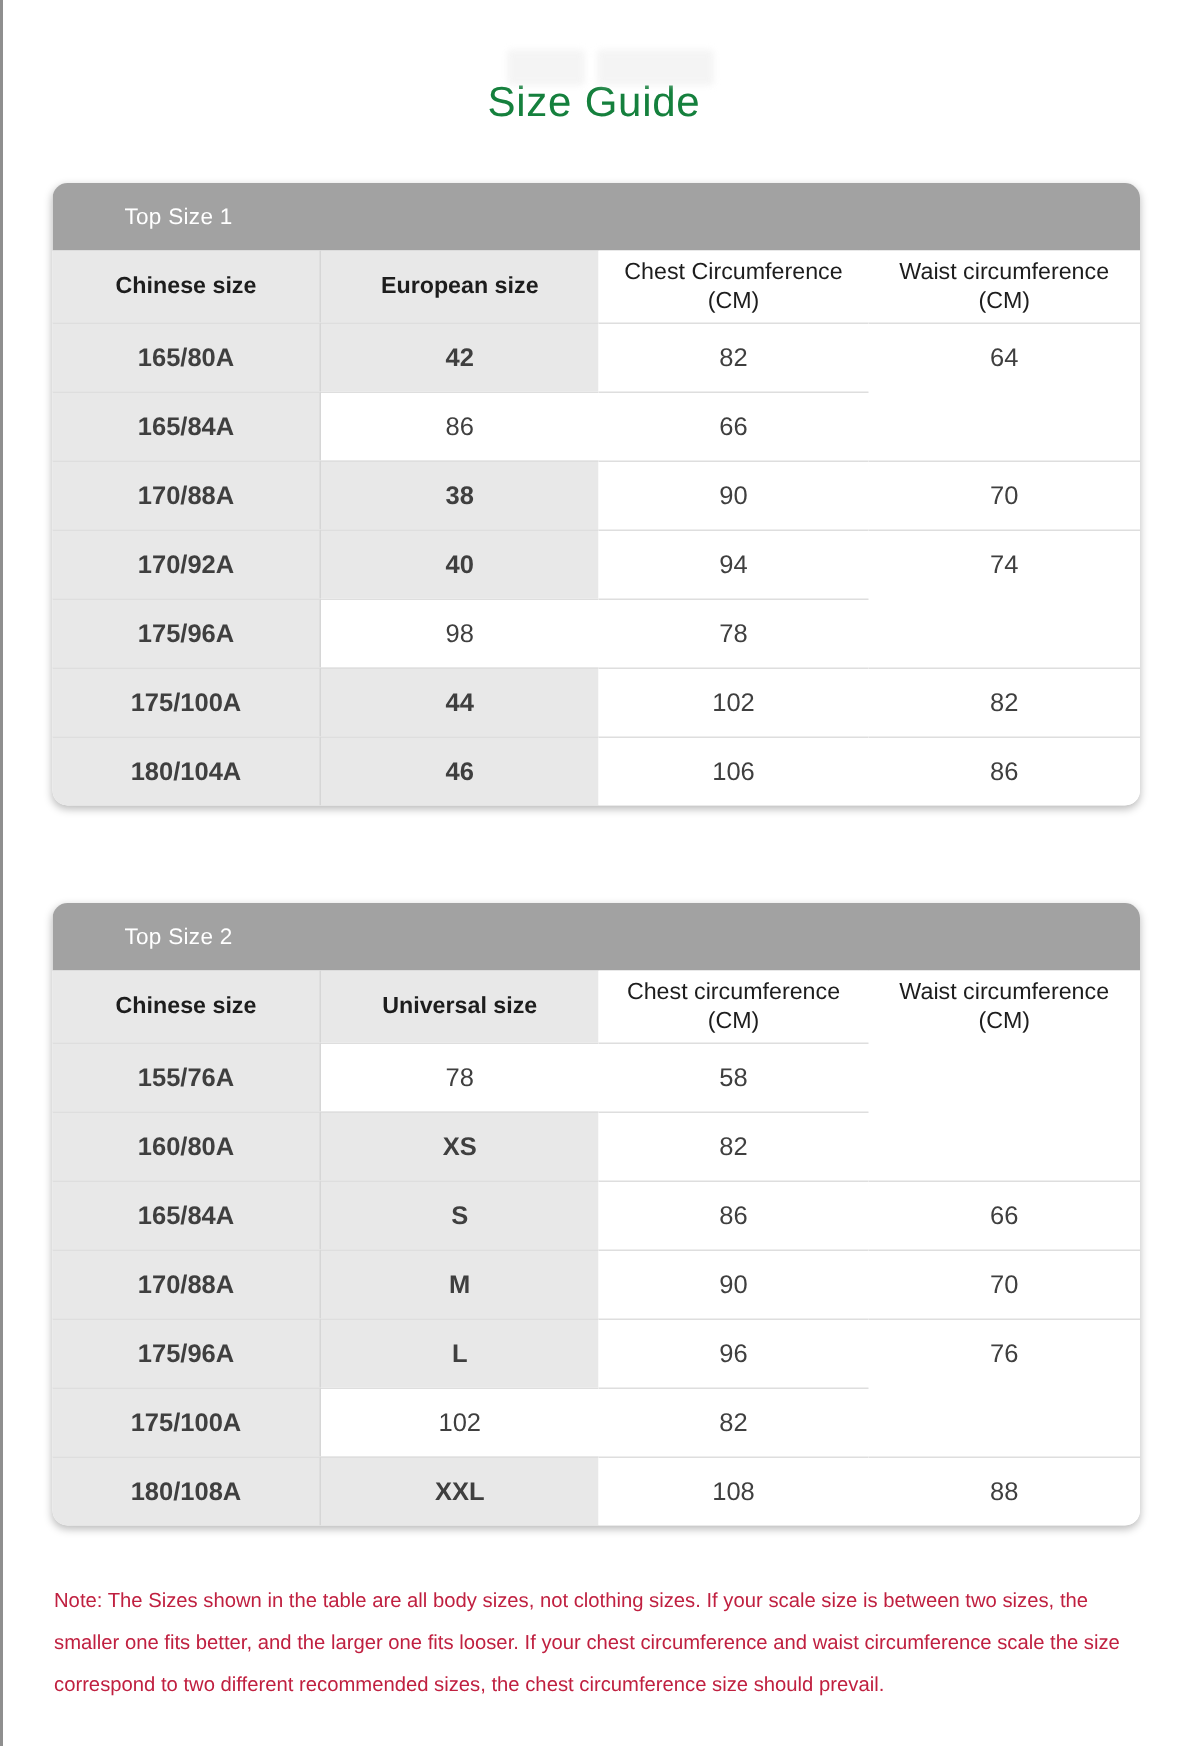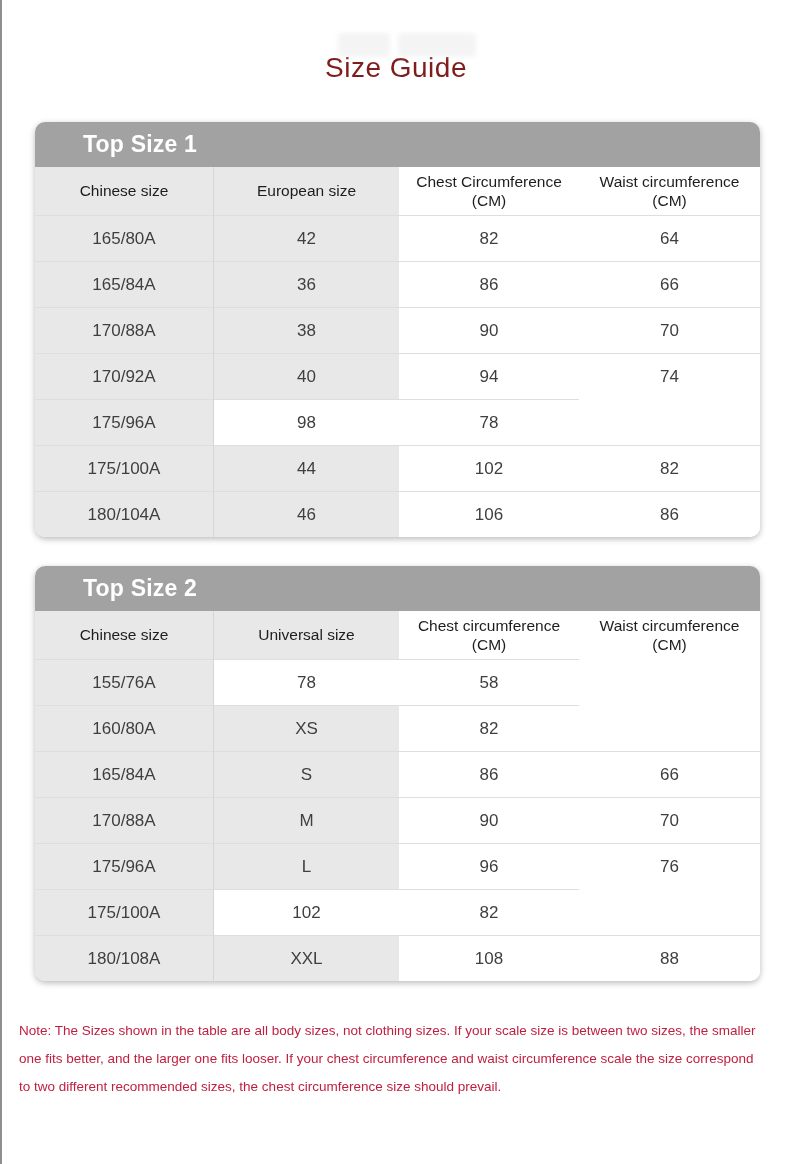--- a/index.html
+++ b/index.html
@@ -38,39 +38,39 @@
   .watermark span{
     display:block;height:24px;border-radius:3px;
     background:#ececec;
   }
   .watermark span:nth-child(1){width:52px;}
   .watermark span:nth-child(2){width:78px;}
   .page-title{
     font-size:28px;
     font-weight:500;
     letter-spacing:.5px;
-    color:#7f1d1d;
+    color:#15803d;
     margin-top:14px;
   }
   .tables{display:block;}
   .size-table{
     width:725px;
     margin:0 0 0 33px;
     border-radius:10px;
     overflow:hidden;
     box-shadow:0 2px 6px rgba(0,0,0,.28);
     background:#fff;
   }
-  .size-table + .size-table{margin-top:29px;}
+  .size-table + .size-table{margin-top:65px;}
   .table-bar{
     height:45px;
     background:var(--header-bar);
     color:#ffffff;
-    font-size:23px;
-    font-weight:700;
+    font-size:15px;
+    font-weight:400;
     display:flex;align-items:center;
     padding-left:48px;
     letter-spacing:.2px;
   }
   .grid-row{
     display:grid;
     grid-template-columns:179px 185px 180px 181px;
   }
   .head-row .cell{
     height:48px;
@@ -82,24 +82,24 @@
     height:46px;
     display:flex;flex-direction:column;
     align-items:center;justify-content:center;
     font-size:17px;
     color:var(--text-value);
     border-top:1px solid var(--row-line);
     text-align:center;
     background:#fff;
   }
   .head-row .cell{border-top:none;}
-  .cell.c0,.cell.c1{background:var(--shaded-cell);}
+  .cell.c0,.cell.c1{background:var(--shaded-cell);font-weight:bold;}
   .cell.c0{border-right:1px solid var(--cell-divider);}
   .note{
-    margin:36px 33px 0 17px;
+    margin:36px 33px 0 34px;
     font-size:13.5px;
     line-height:28px;
     color:var(--note-red);
   }
 </style>
 </head>
 <body>
 
 <div class="title-wrap">
   <div class="watermark">
@@ -132,21 +132,20 @@
       </div>
     <div>
         <div class="grid-row">
           <div class="cell c0">165/80A</div>
           <div class="cell c1">42</div>
           <div class="cell c2">82</div>
           <div class="cell c3">64</div>
         </div>
         <div class="grid-row">
           <div class="cell c0">165/84A</div>
-          <div class="cell c1">36</div>
           <div class="cell c2">86</div>
           <div class="cell c3">66</div>
         </div>
         <div class="grid-row">
           <div class="cell c0">170/88A</div>
           <div class="cell c1">38</div>
           <div class="cell c2">90</div>
           <div class="cell c3">70</div>
         </div>
         <div class="grid-row">

